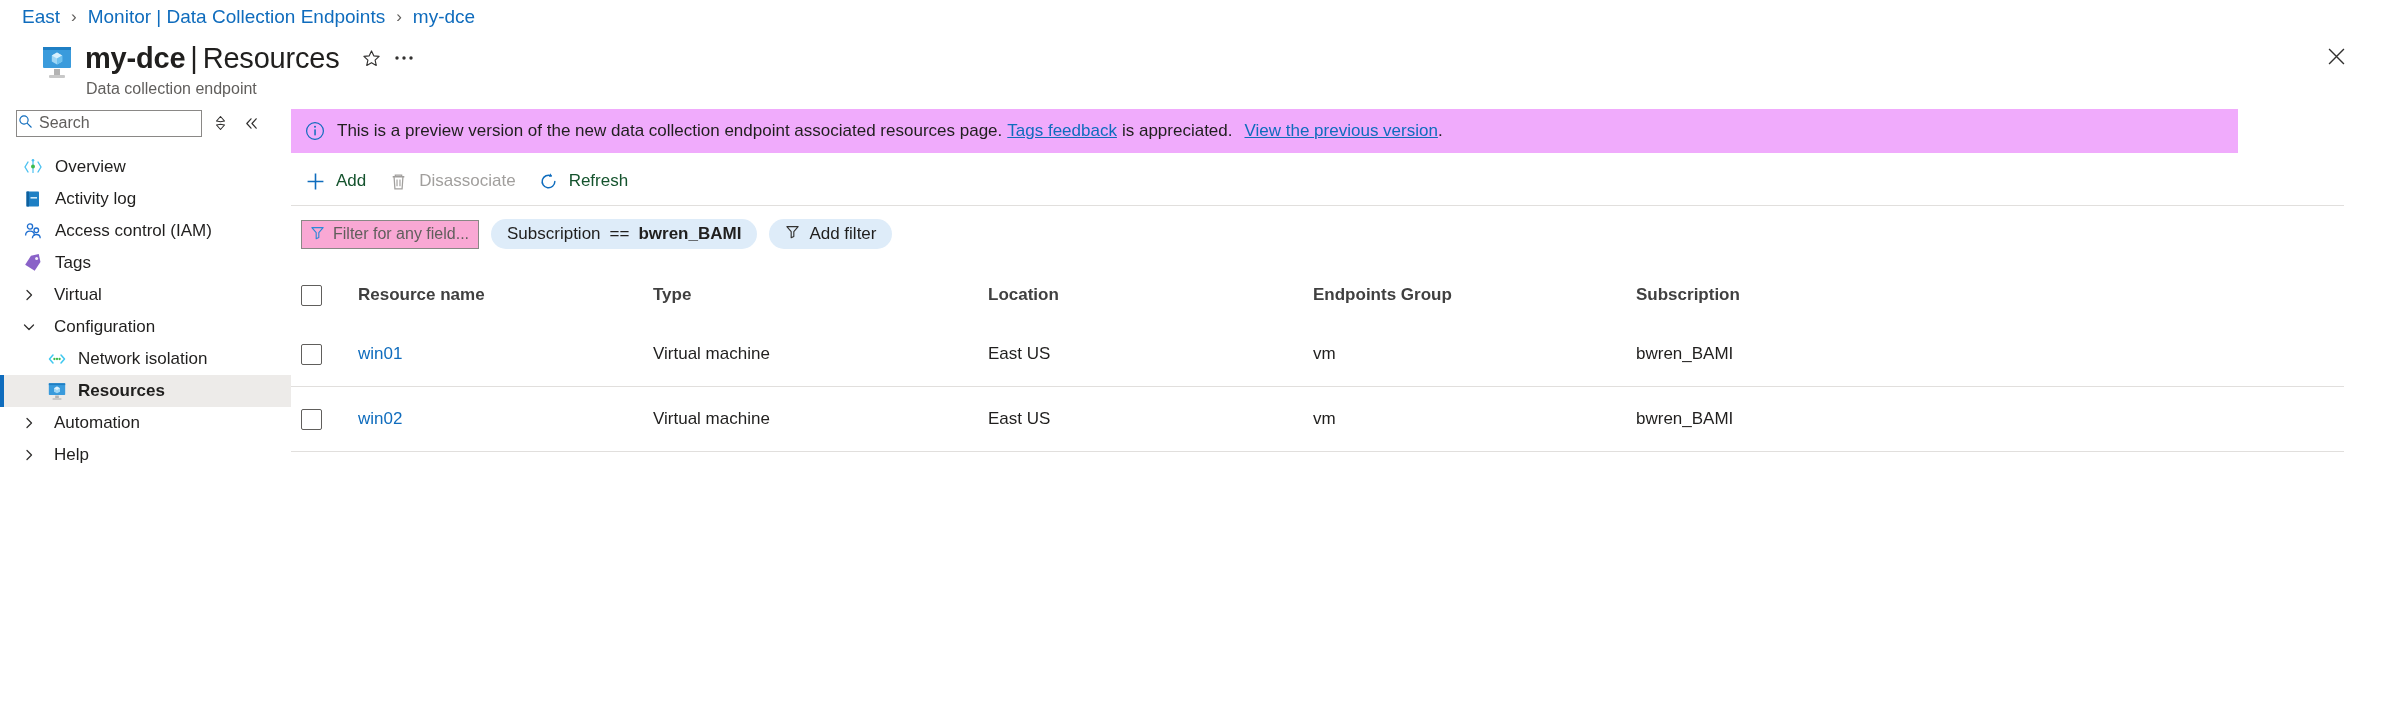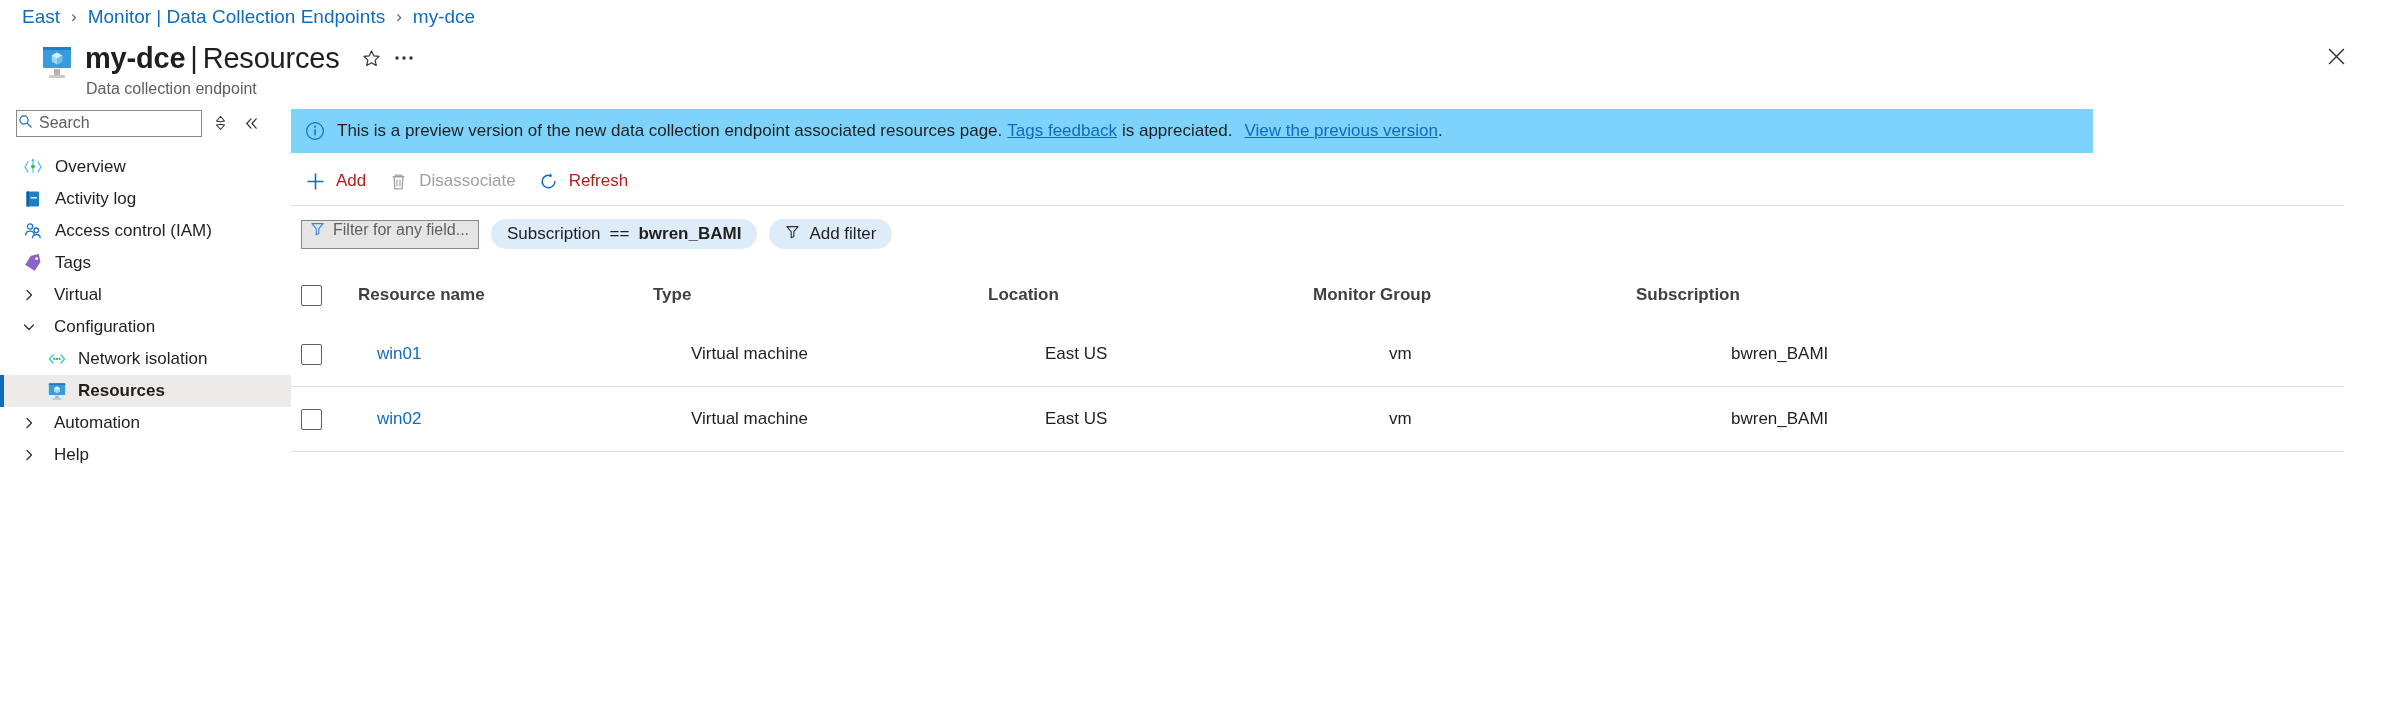--- a/index.html
+++ b/index.html
@@ -173,23 +173,23 @@
 
   
   .main {
     flex: 1;
     padding-left: 0;
     min-width: 0;
   }
 
   .banner {
     margin: 13px 0 0 0;
-    width: 1802px;
+    width: 1947px;
     height: 44px;
-    background: #7dd3fc;
+    background: #f0abfc;
     display: flex;
     align-items: center;
     padding-left: 14px;
     font-size: 17px;
     color: #201f1e;
   }
   .banner-icon {
     width: 20px; height: 20px;
     margin-right: 12px;
     flex: none;
@@ -209,21 +209,21 @@
     margin-top: 5px;
     padding-left: 6px;
     gap: 0;
   }
   .cmd {
     display: flex;
     align-items: center;
     height: 36px;
     padding: 0 14px 0 8px;
     font-size: 17px;
-    color: #b91c1c;
+    color: #14532d;
     cursor: pointer;
     gap: 10px;
   }
   .cmd.disabled { color: #a19f9d; cursor: default; }
   .cmd-icon {
     width: 21px; height: 21px;
     display: flex; align-items: center; justify-content: center;
     flex: none;
   }
 
@@ -239,23 +239,23 @@
     display: flex;
     align-items: center;
     height: 56px;
     padding-left: 10px;
     gap: 12px;
   }
   .filter-input-box {
     width: 178px;
     height: 29px;
     border: 1px solid #8a8886;
-    background: #e5e5e5;
-    display: flex;
-    align-items: flex-start;
+    background: #f9a8d4;
+    display: flex;
+    align-items: center;
     padding: 0 8px;
     gap: 8px;
   }
   .filter-input {
     border: none; outline: none;
     font-size: 16px;
     font-family: "Liberation Sans", sans-serif;
     color: #323130;
     width: 100%;
     background: transparent;
@@ -288,21 +288,21 @@
     border-bottom: 1px solid #e1dfdd;
     padding-left: 10px;
   }
   .trow.header {
     height: 54px;
     font-weight: 700;
     font-size: 17px;
     color: #404040;
     border-bottom: none;
   }
-  .trow.data { font-size: 17px; color: #201f1e; gap: 19px; }
+  .trow.data { font-size: 17px; color: #201f1e; }
   .cell-check {
     width: 57px;
     flex: none;
     display: flex;
     align-items: center;
   }
   .checkbox {
     width: 21px; height: 21px;
     border: 1px solid #605e5c;
     background: #fff;
@@ -597,21 +597,21 @@
 
     <div class="table">
 
       <div class="trow header">
         <div class="cell-check">
           <span class="checkbox"></span>
         </div>
         <div class="c-name">Resource name</div>
         <div class="c-type">Type</div>
         <div class="c-loc">Location</div>
-        <div class="c-rg">Monitor Group</div>
+        <div class="c-rg">Endpoints Group</div>
         <div class="c-sub">Subscription</div>
       </div>
 
       <div class="trow data">
         <div class="cell-check">
           <span class="checkbox"></span>
         </div>
         <div class="c-name">
           <span class="res-link">win01</span>
         </div>

